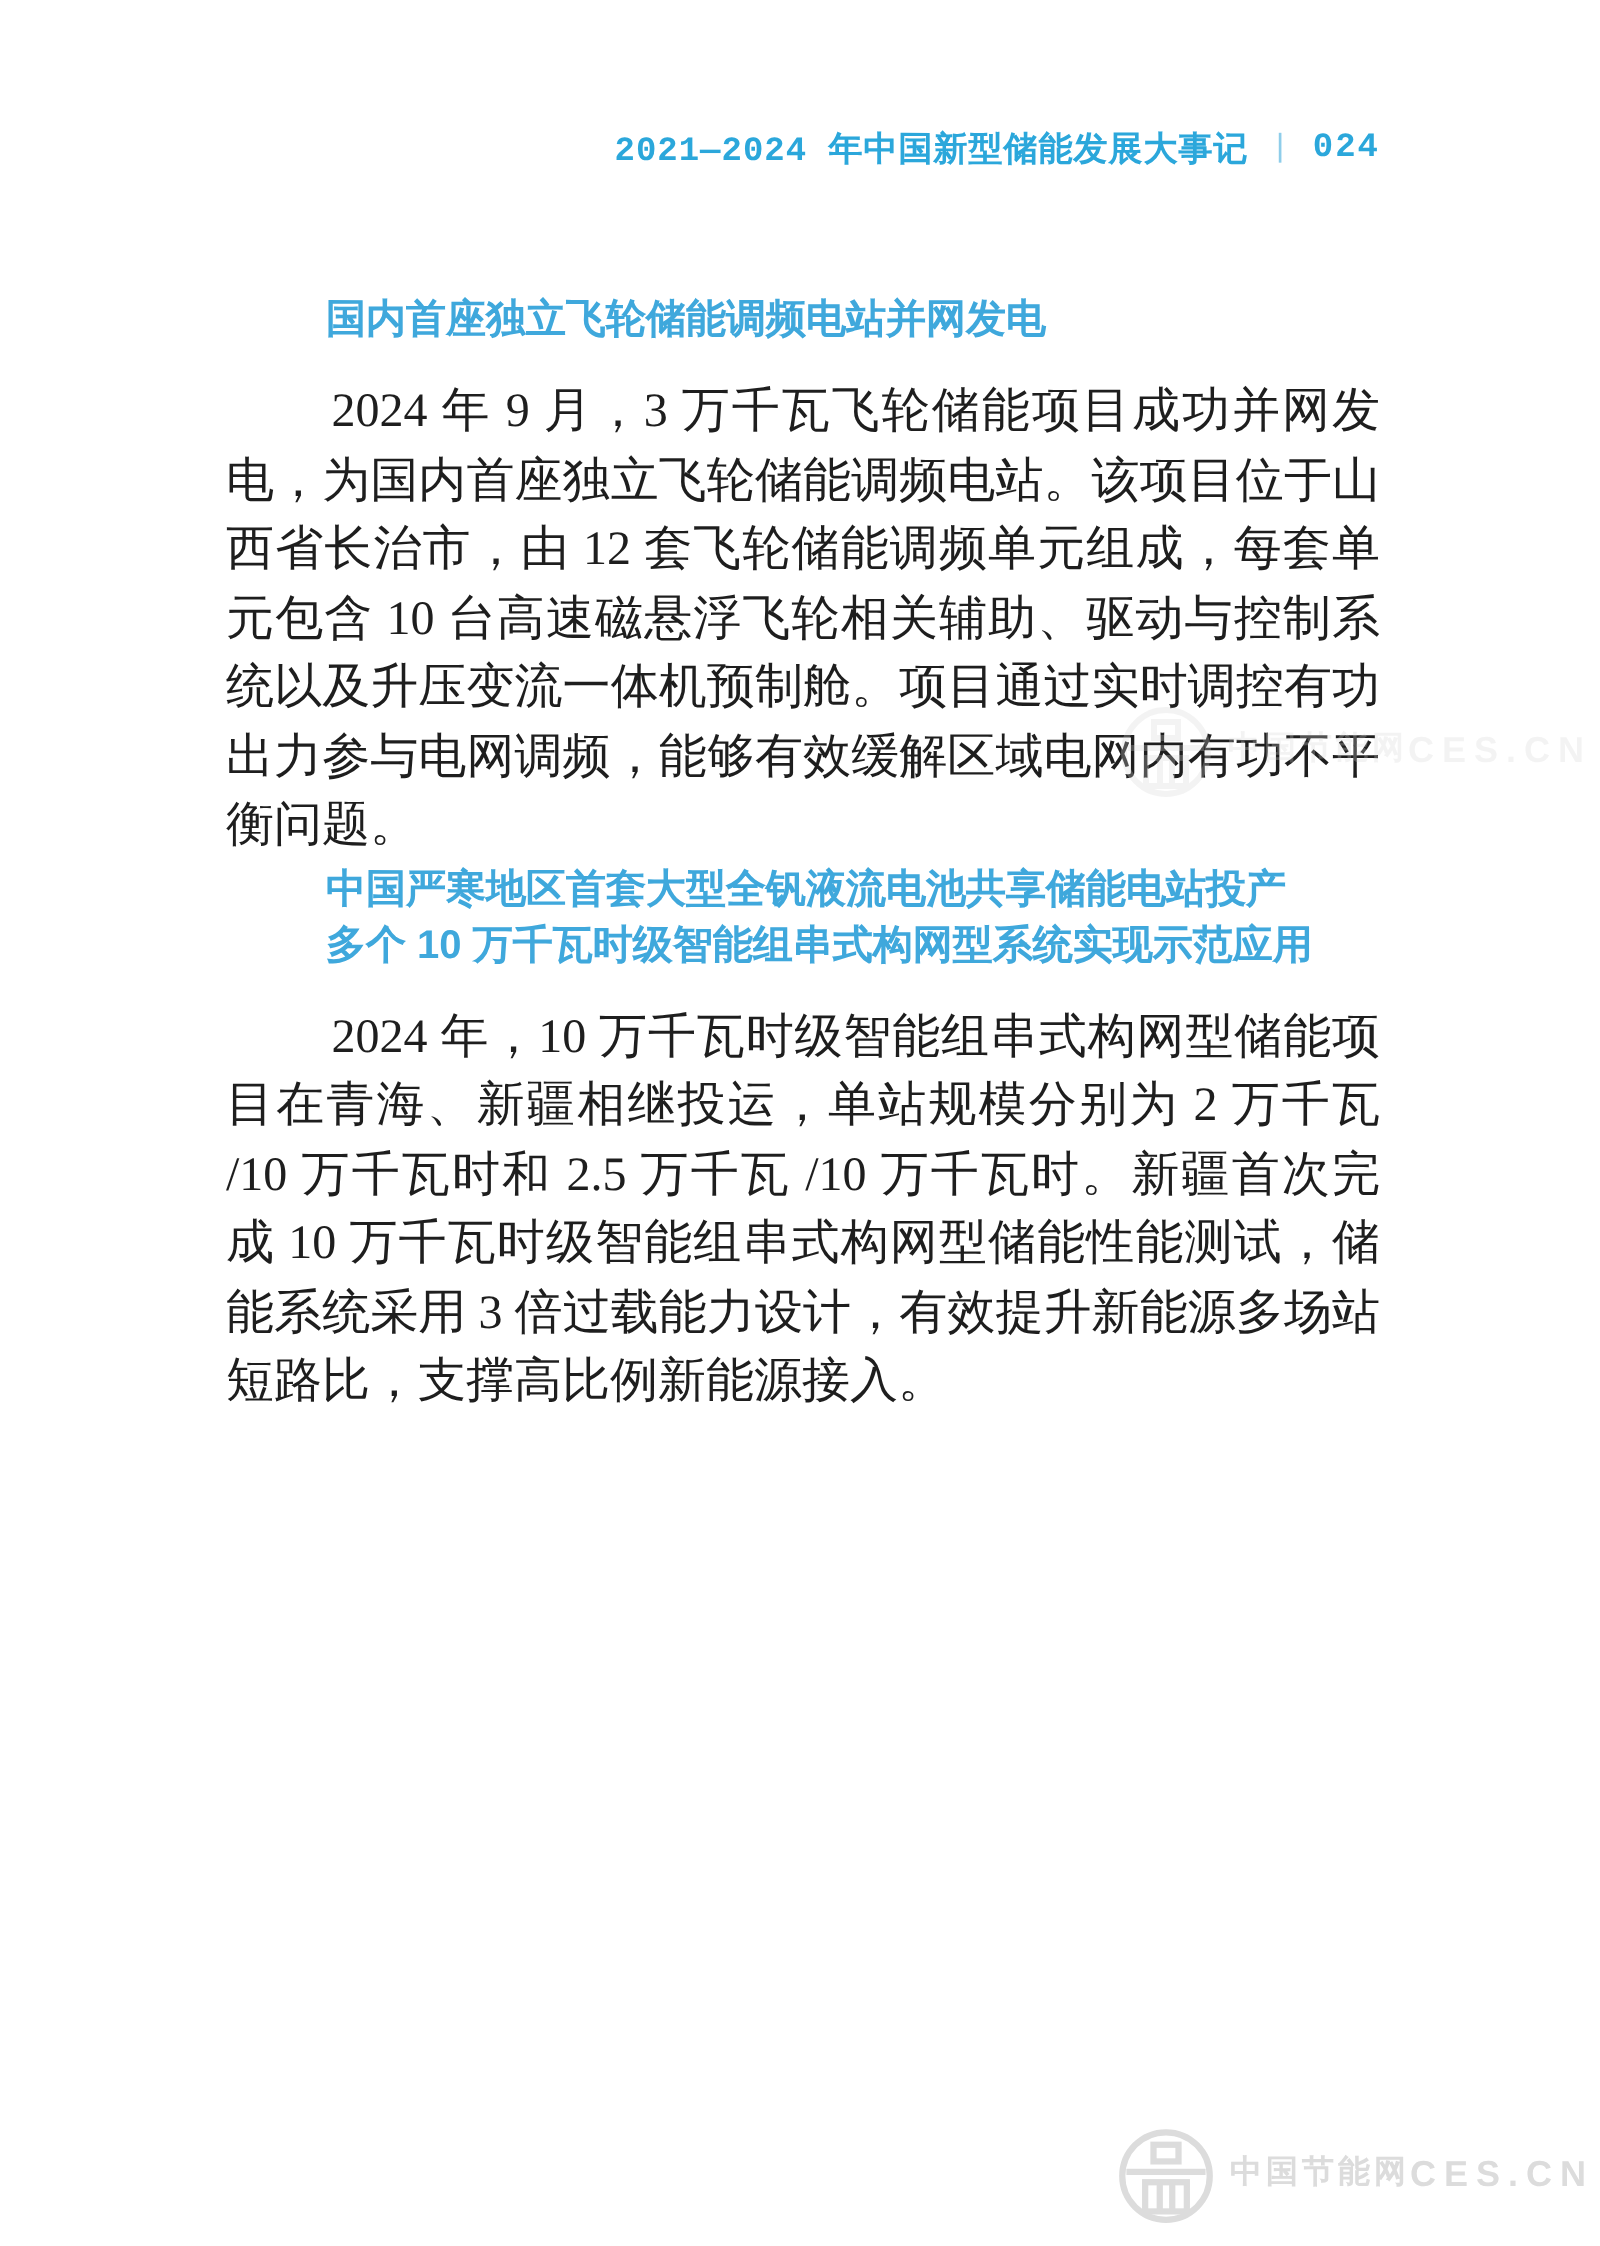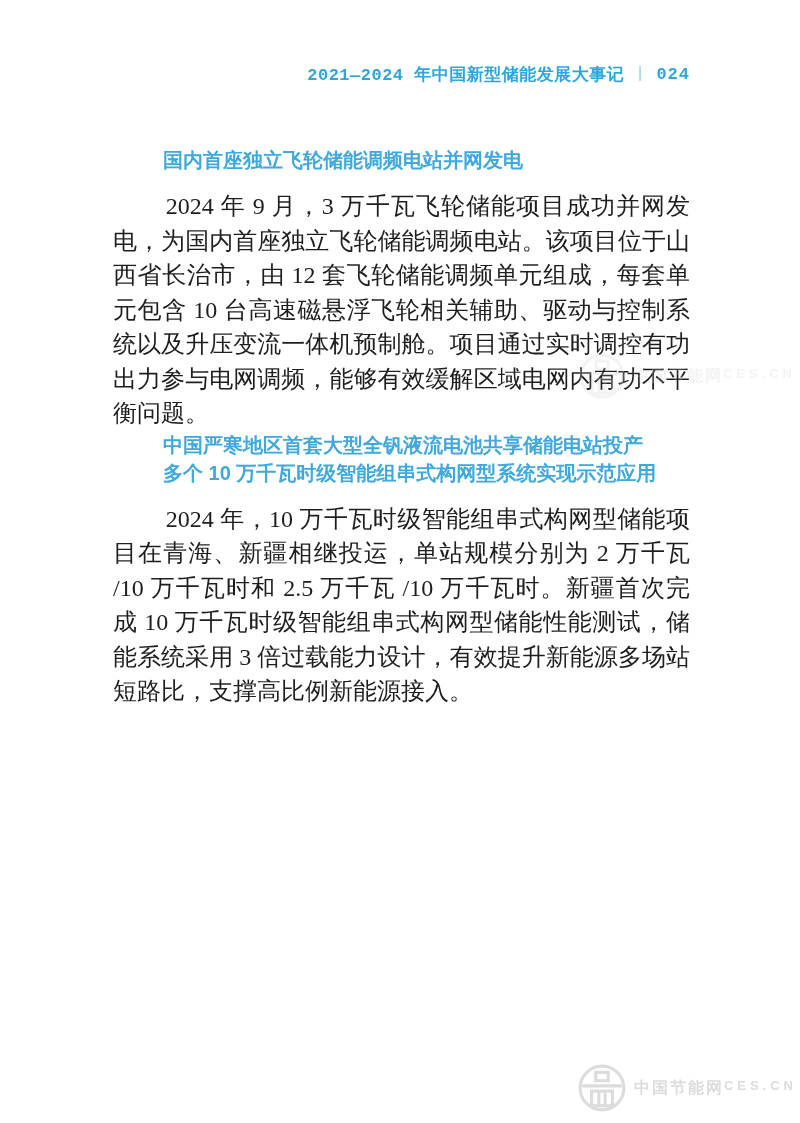--- a/index.html
+++ b/index.html
@@ -91,21 +91,21 @@
     line-height: 1.2;
     font-family: "Liberation Sans", sans-serif;
   }
   .wm-name {
     font-size: 16px;
     font-weight: bold;
     letter-spacing: 2px;
     white-space: nowrap;
   }
   .wm-domain {
-    font-size: 13px;
+    font-size: 18px;
     font-weight: bold;
     letter-spacing: 4px;
     white-space: nowrap;
   }
 </style>
 </head>
 <body>
 
 <div class="page">
 

